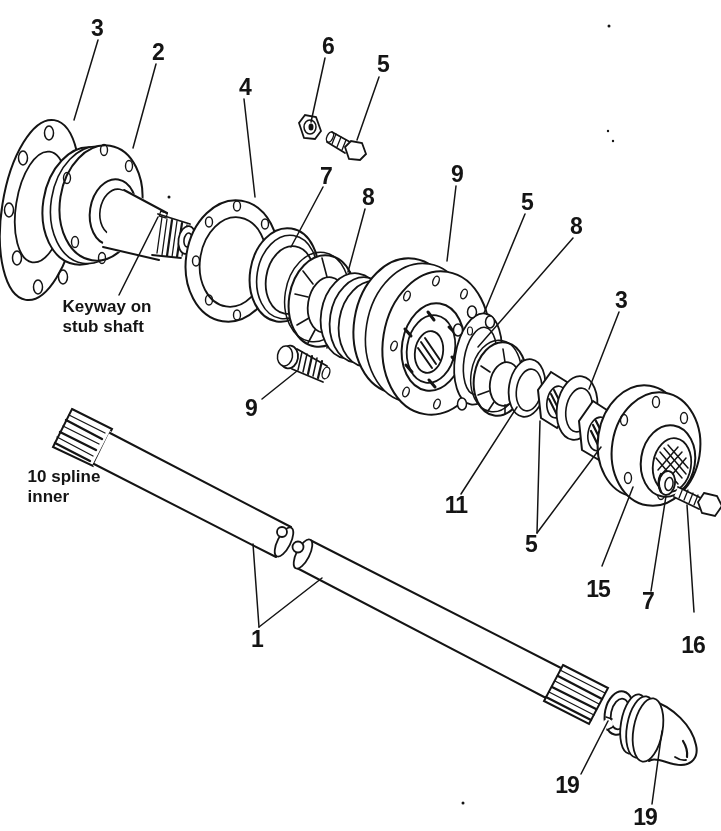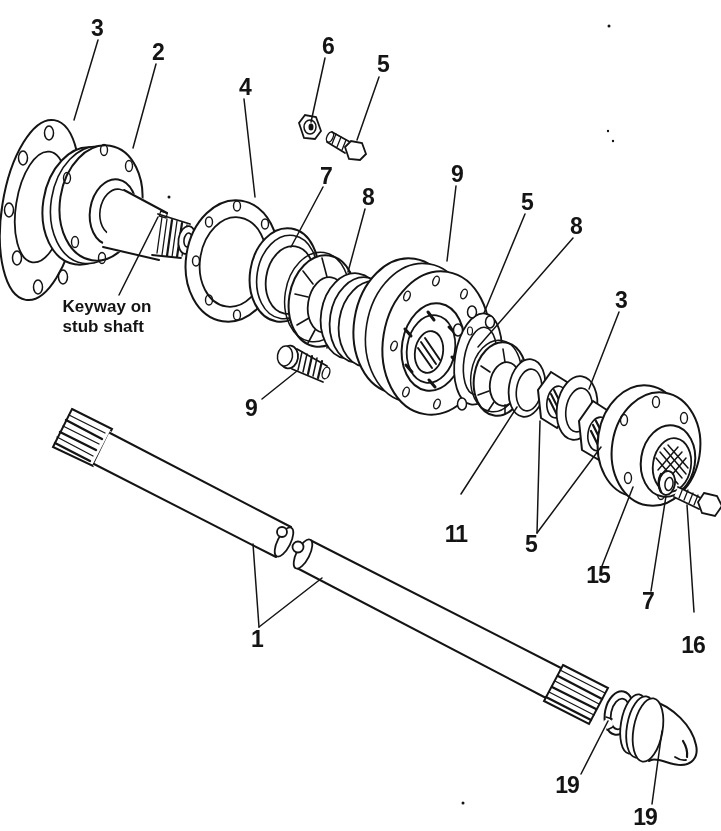--- a/index.html
+++ b/index.html
@@ -372,27 +372,31 @@
   <div class="callout" style="left:328px;top:46px">6</div>
   <div class="callout" style="left:383px;top:64px">5</div>
   <div class="callout" style="left:245px;top:87px">4</div>
   <div class="callout" style="left:326px;top:176px">7</div>
   <div class="callout" style="left:368px;top:197px">8</div>
   <div class="callout" style="left:457px;top:174px">9</div>
   <div class="callout" style="left:527px;top:202px">5</div>
   <div class="callout" style="left:576px;top:226px">8</div>
   <div class="callout" style="left:621px;top:300px">3</div>
   <div class="callout" style="left:251px;top:408px">9</div>
-  <div class="callout" style="left:456px;top:534px">11</div>
+  <div class="callout" style="left:456px;top:505px">11</div>
   <div class="callout" style="left:531px;top:544px">5</div>
-  <div class="callout" style="left:598px;top:575px">15</div>
+  <div class="callout" style="left:598px;top:589px">15</div>
   <div class="callout" style="left:648px;top:601px">7</div>
   <div class="callout" style="left:693px;top:645px">16</div>
   <div class="callout" style="left:257px;top:639px">1</div>
   <div class="callout" style="left:567px;top:785px">19</div>
   <div class="callout" style="left:645px;top:817px">19</div>
 
   <div class="note" style="left:107px;top:317px">
     <span>Keyway on</span>
     <span>stub shaft</span>
   </div>
+  <div class="note" style="left:64px;top:487px">
+    <span>10 spline</span>
+    <span>inner</span>
+  </div>
 
 </div>
 
 </body></html>

